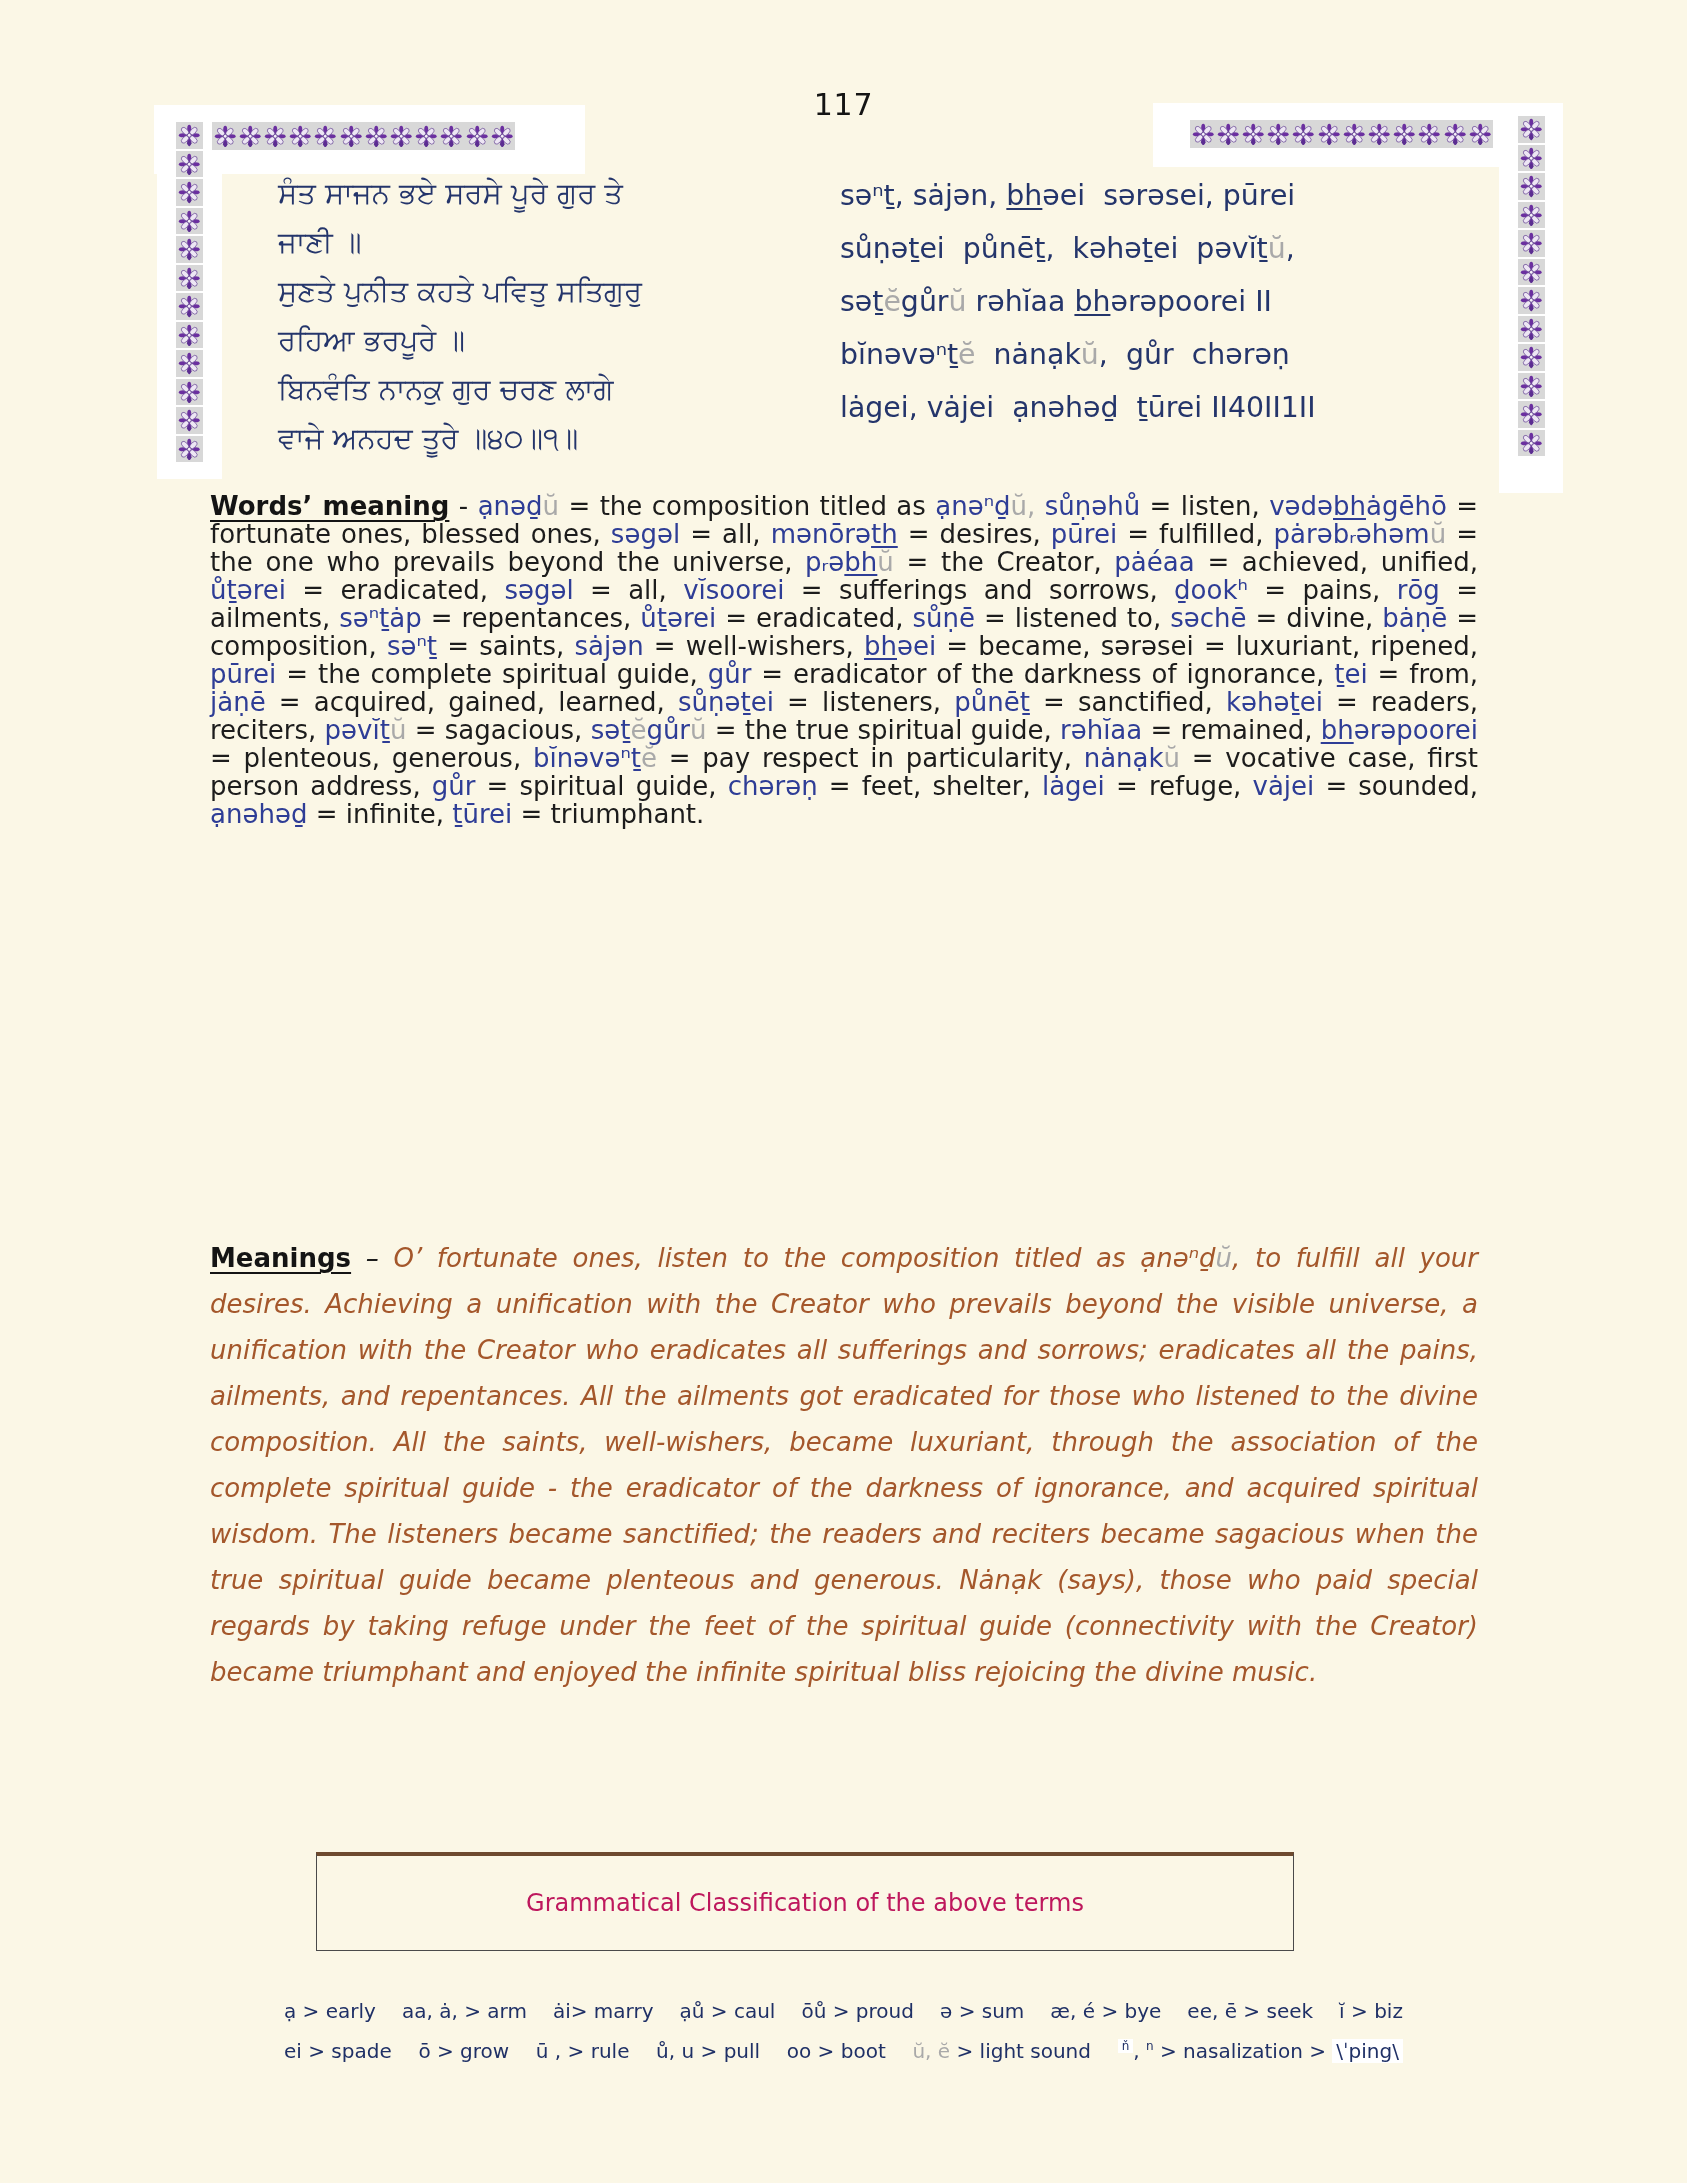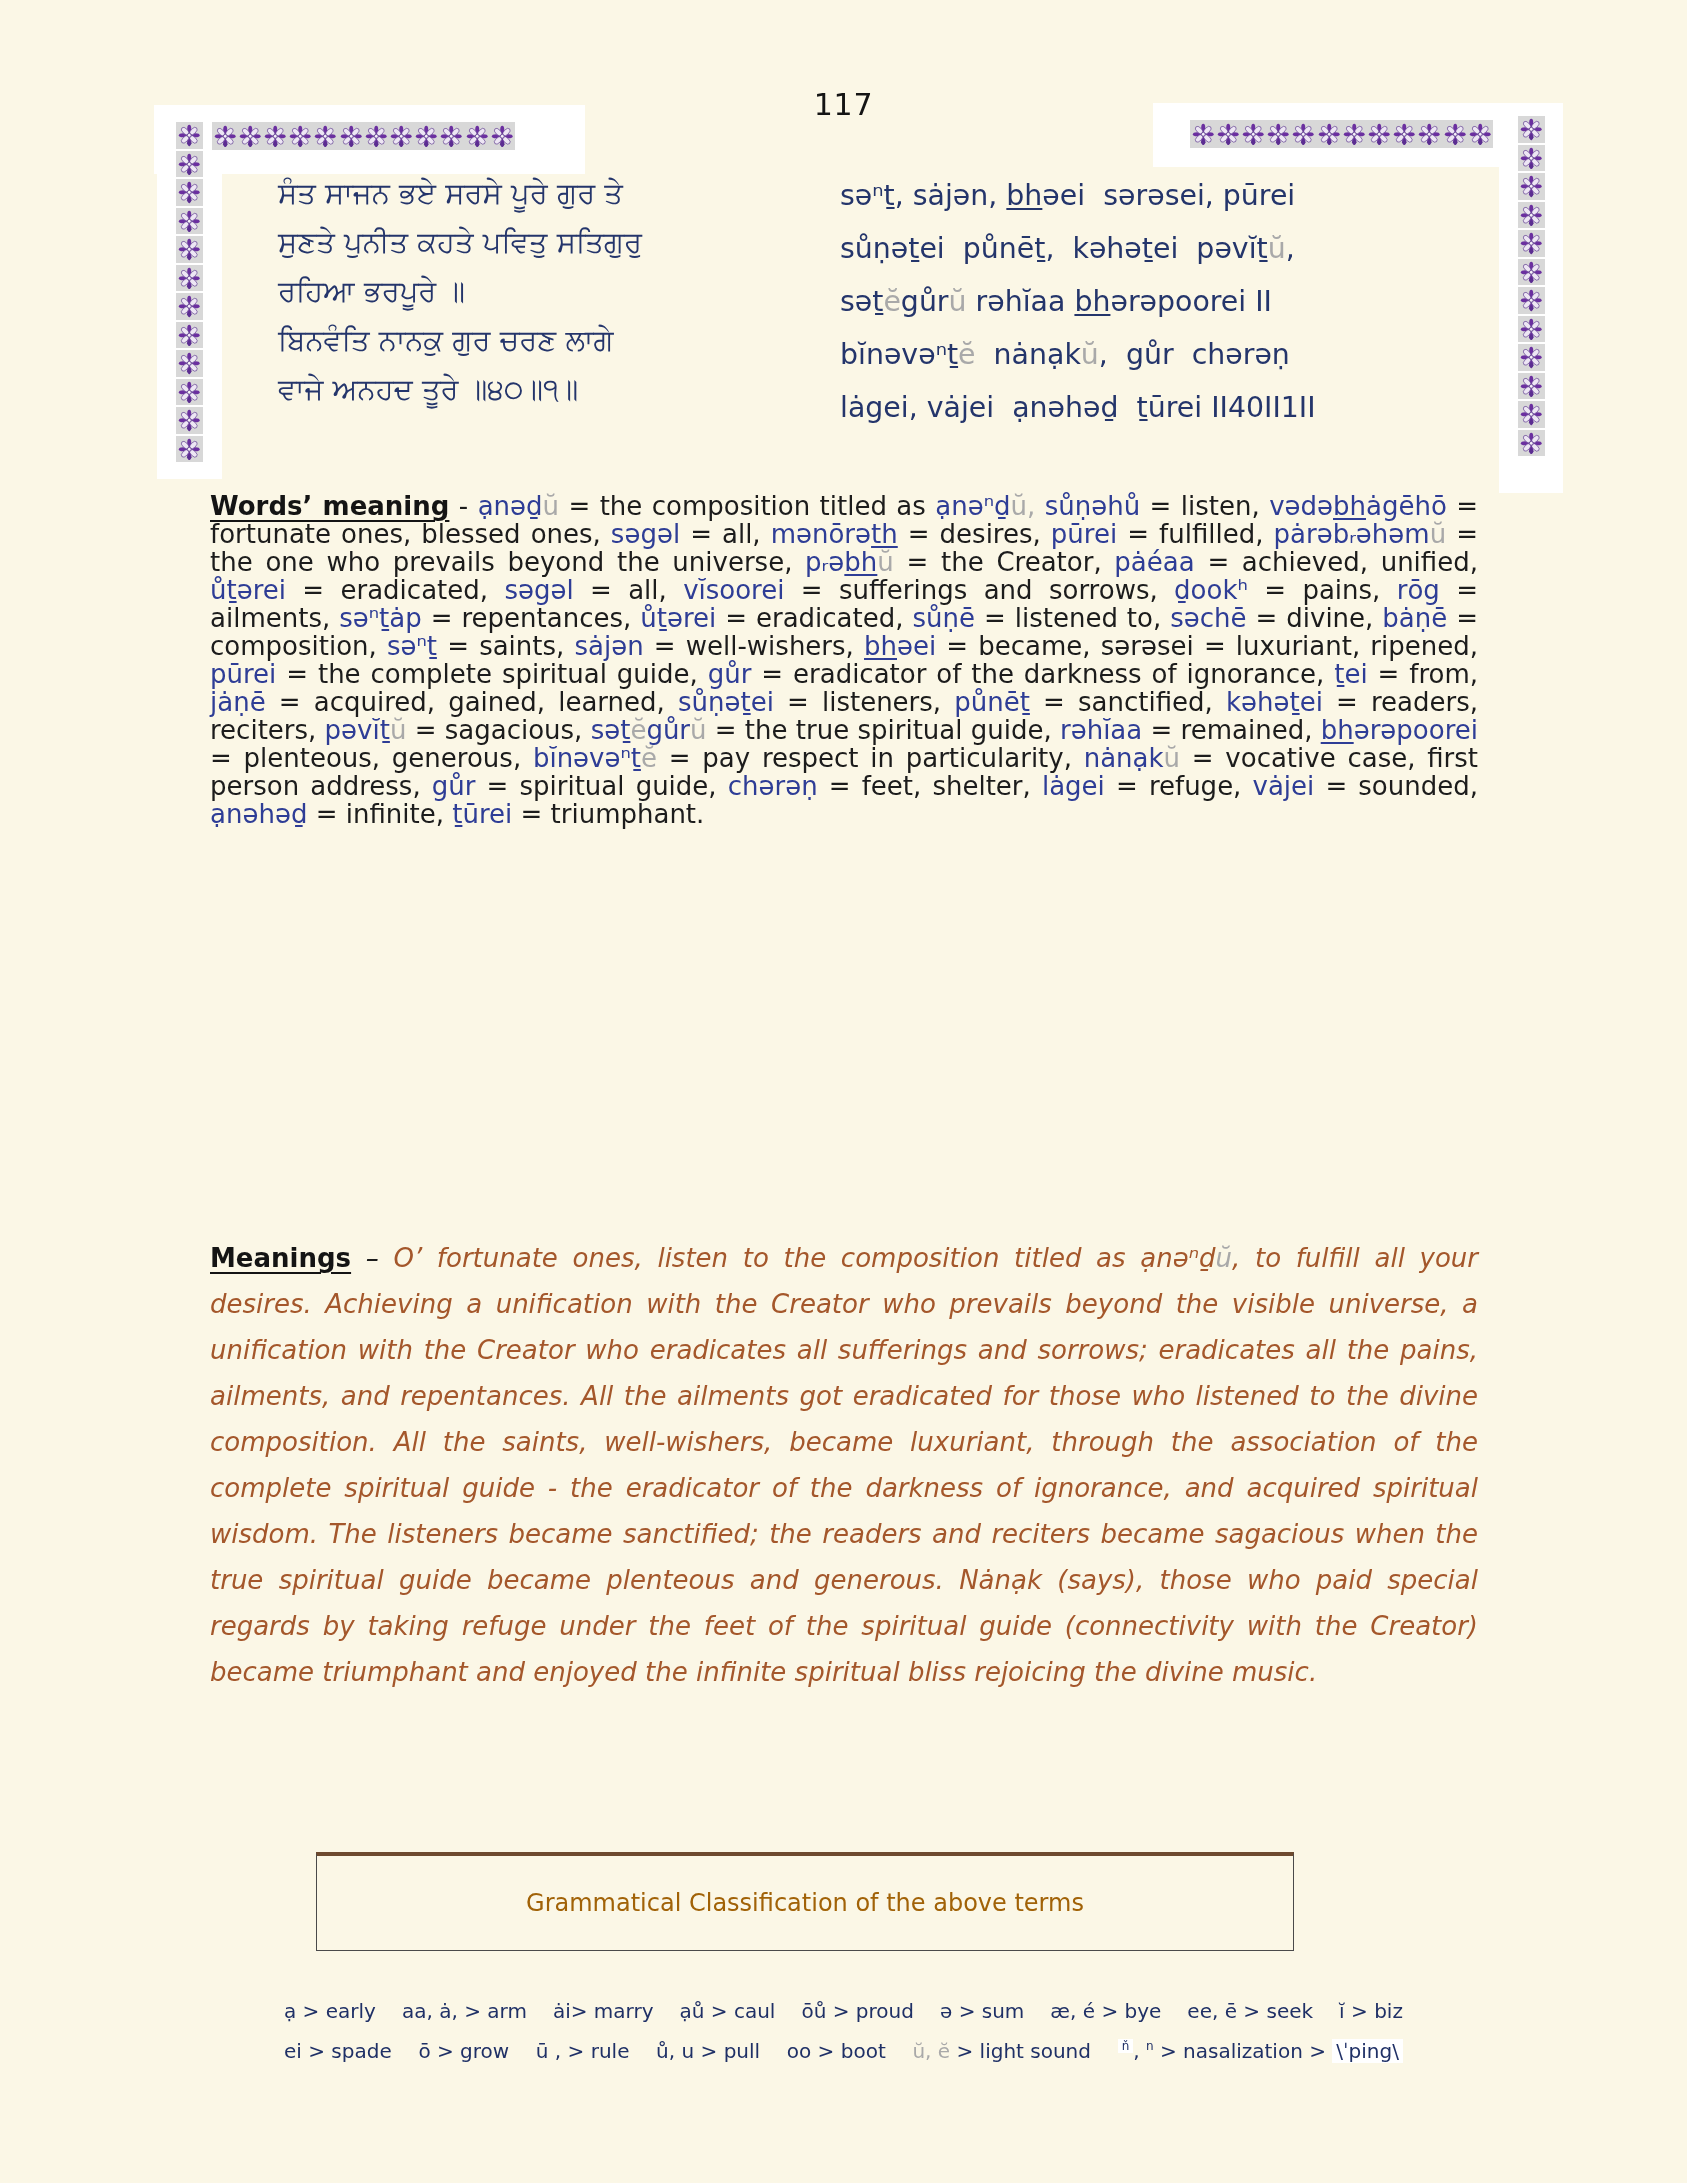--- a/index.html
+++ b/index.html
@@ -38,21 +38,21 @@
   .item{white-space:pre;}
 
   .wordsmeaning{position:absolute;left:210px;top:492px;width:1268px;
                 font-size:26px;line-height:28px;color:#1C1C1C;text-align:justify;}
   .meanings{position:absolute;left:210px;top:1215px;width:1268px;
             font-size:26px;line-height:46px;color:#A4572B;font-style:italic;text-align:justify;margin-top:20px;}
 
   .grammarbox{position:absolute;left:316px;top:1852px;width:978px;height:99px;
               border:1.3px solid #4A4A4A;border-top:4.6px solid #6E4A2F;box-sizing:border-box;
               display:flex;align-items:center;justify-content:center;
-              font-size:24px;color:#a16207;}
+              font-size:24px;color:#be185d;}
 
   .pron{position:absolute;left:284px;top:1999px;width:1119px;color:#1F3066;font-size:20px;}
   .pron .row{display:flex;justify-content:space-between;align-items:baseline;height:40px;}
 </style>
 </head>
 <body>
 
 <svg width="0" height="0" style="position:absolute" aria-hidden="true">
   <defs>
     <g id="flowerSym">
@@ -324,20 +324,21 @@
           <use href="#flowerSym"></use>
         </svg>
       </span>
     </div>
 
   <div class="pagenum">117</div>
 
   <div class="shabad">
     <div class="gurmukhi">
       <div class="line">ਸੰਤ ਸਾਜਨ ਭਏ ਸਰਸੇ ਪੂਰੇ ਗੁਰ ਤੇ</div>
+      <div class="line">ਜਾਣੀ ॥</div>
       <div class="line">ਸੁਣਤੇ ਪੁਨੀਤ ਕਹਤੇ ਪਵਿਤੁ ਸਤਿਗੁਰੁ</div>
       <div class="line">ਰਹਿਆ ਭਰਪੂਰੇ ॥</div>
       <div class="line">ਬਿਨਵੰਤਿ ਨਾਨਕੁ ਗੁਰ ਚਰਣ ਲਾਗੇ</div>
       <div class="line">ਵਾਜੇ ਅਨਹਦ ਤੂਰੇ ॥੪੦॥੧॥</div>
     </div>
     <div class="translit">
       <div class="line"><span>səⁿṯ, sȧjən, </span><span class="u">bh</span><span>əei  sərəsei, pūrei</span></div>
       <div class="line"><span>sůṇəṯei  půnēṯ,  kəhəṯei  pəvĭṯ</span><span class="g">ŭ</span><span>,</span></div>
       <div class="line"><span>səṯ</span><span class="g">ĕ</span><span>gůr</span><span class="g">ŭ</span><span> rəhĭaa </span><span class="u">bh</span><span>ərəpoorei II</span></div>
       <div class="line"><span>bĭnəvəⁿṯ</span><span class="g">ĕ</span><span>  nȧnạk</span><span class="g">ŭ</span><span>,  gůr  chərəṇ</span></div>

